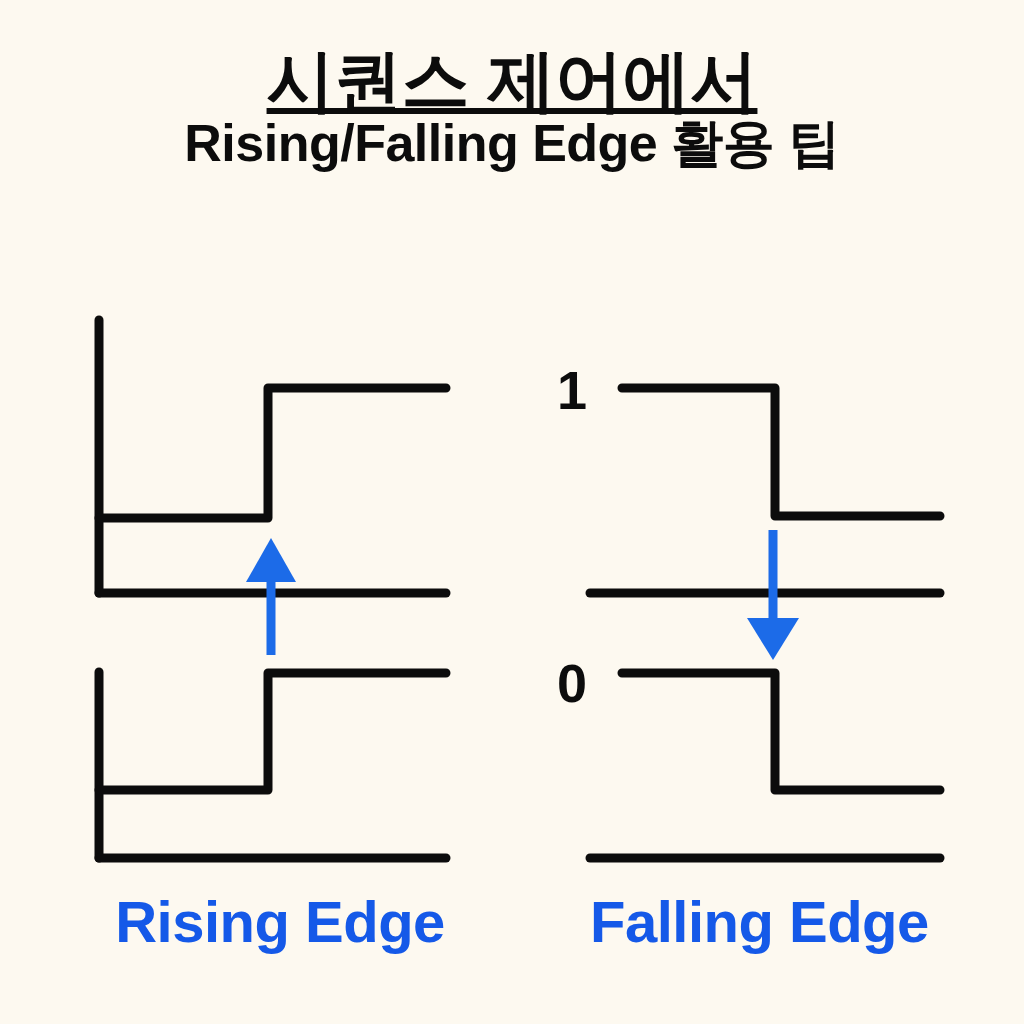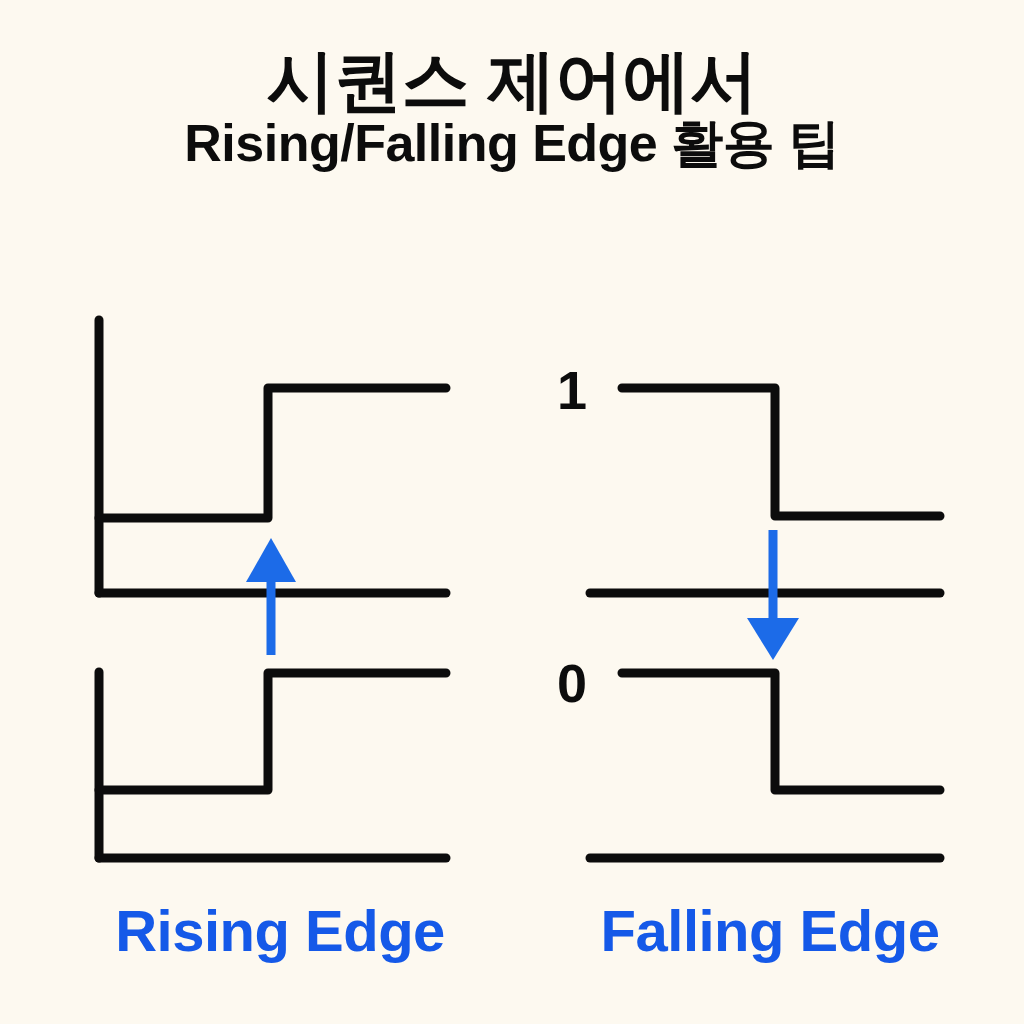--- a/index.html
+++ b/index.html
@@ -31,21 +31,21 @@
     color: #0C0C0C;
   }
   .title-line {
     display: block;
     font-family: "Liberation Sans", sans-serif;
     font-weight: 700;
     line-height: 1.06;
     letter-spacing: -0.5px;
     white-space: nowrap;
   }
-  .title-line-1 { font-size: 68px; }
+  .title-line-1 { font-size: 68px; text-decoration: underline; }
   .title-line-2 { font-size: 52px; }
 
   
   .diagram-wrap {
     position: absolute;
     left: 0;
     top: 290px;
     width: 1024px;
     height: 600px;
   }
@@ -89,30 +89,30 @@
   
   .caption-row {
     position: absolute;
     left: 0;
     top: 880px;
     width: 1024px;
     height: 90px;
   }
   .caption {
     position: absolute;
-    top: 17px;
+    top: 8px;
     font-family: "Liberation Sans", sans-serif;
     font-weight: 700;
     font-size: 58px;
     color: #1559E8;
     white-space: nowrap;
     letter-spacing: -0.5px;
   }
   .caption-left  { left: 100px;  width: 360px; text-align: center; }
-  .caption-right { left: 590px;  width: 360px; text-align: center; }
+  .caption-right { left: 590px;  width: 360px; text-align: left; }
 </style>
 </head>
 <body>
 
 <div id="page">
 
   <div class="title-block">
     <span class="title-line title-line-1">시퀀스 제어에서</span>
     <span class="title-line title-line-2">Rising/Falling Edge 활용 팁</span>
   </div>

